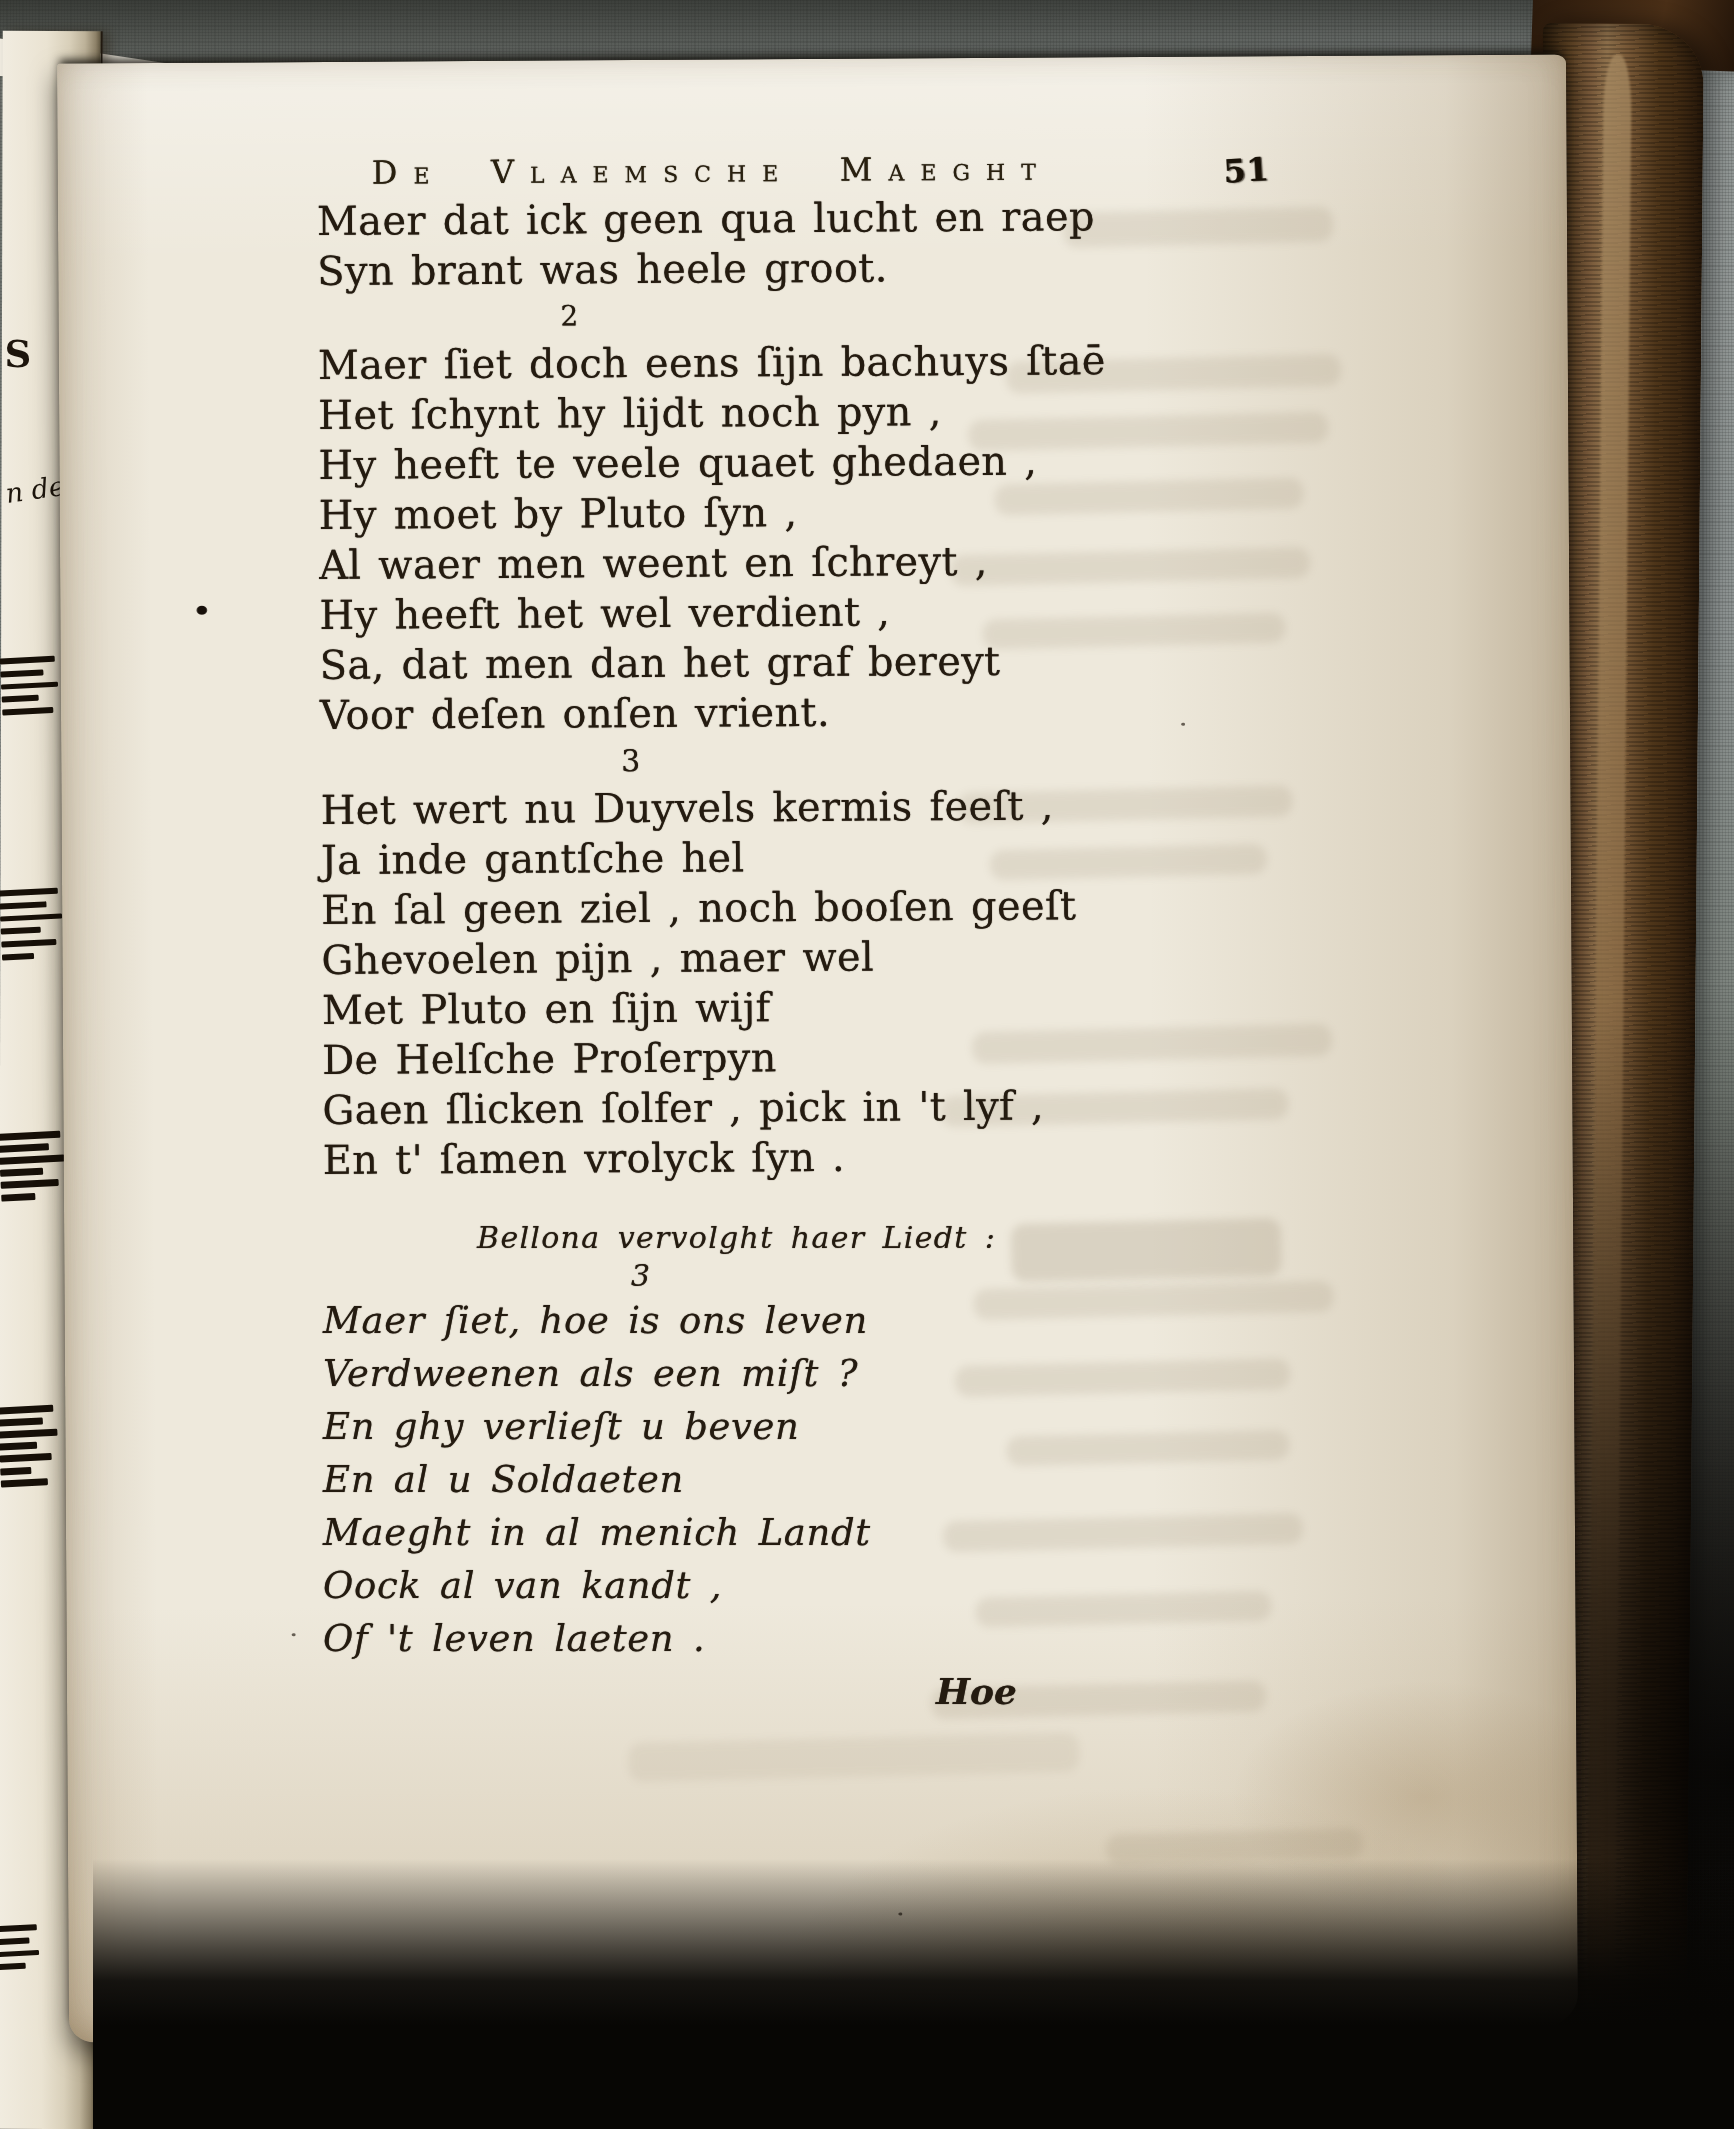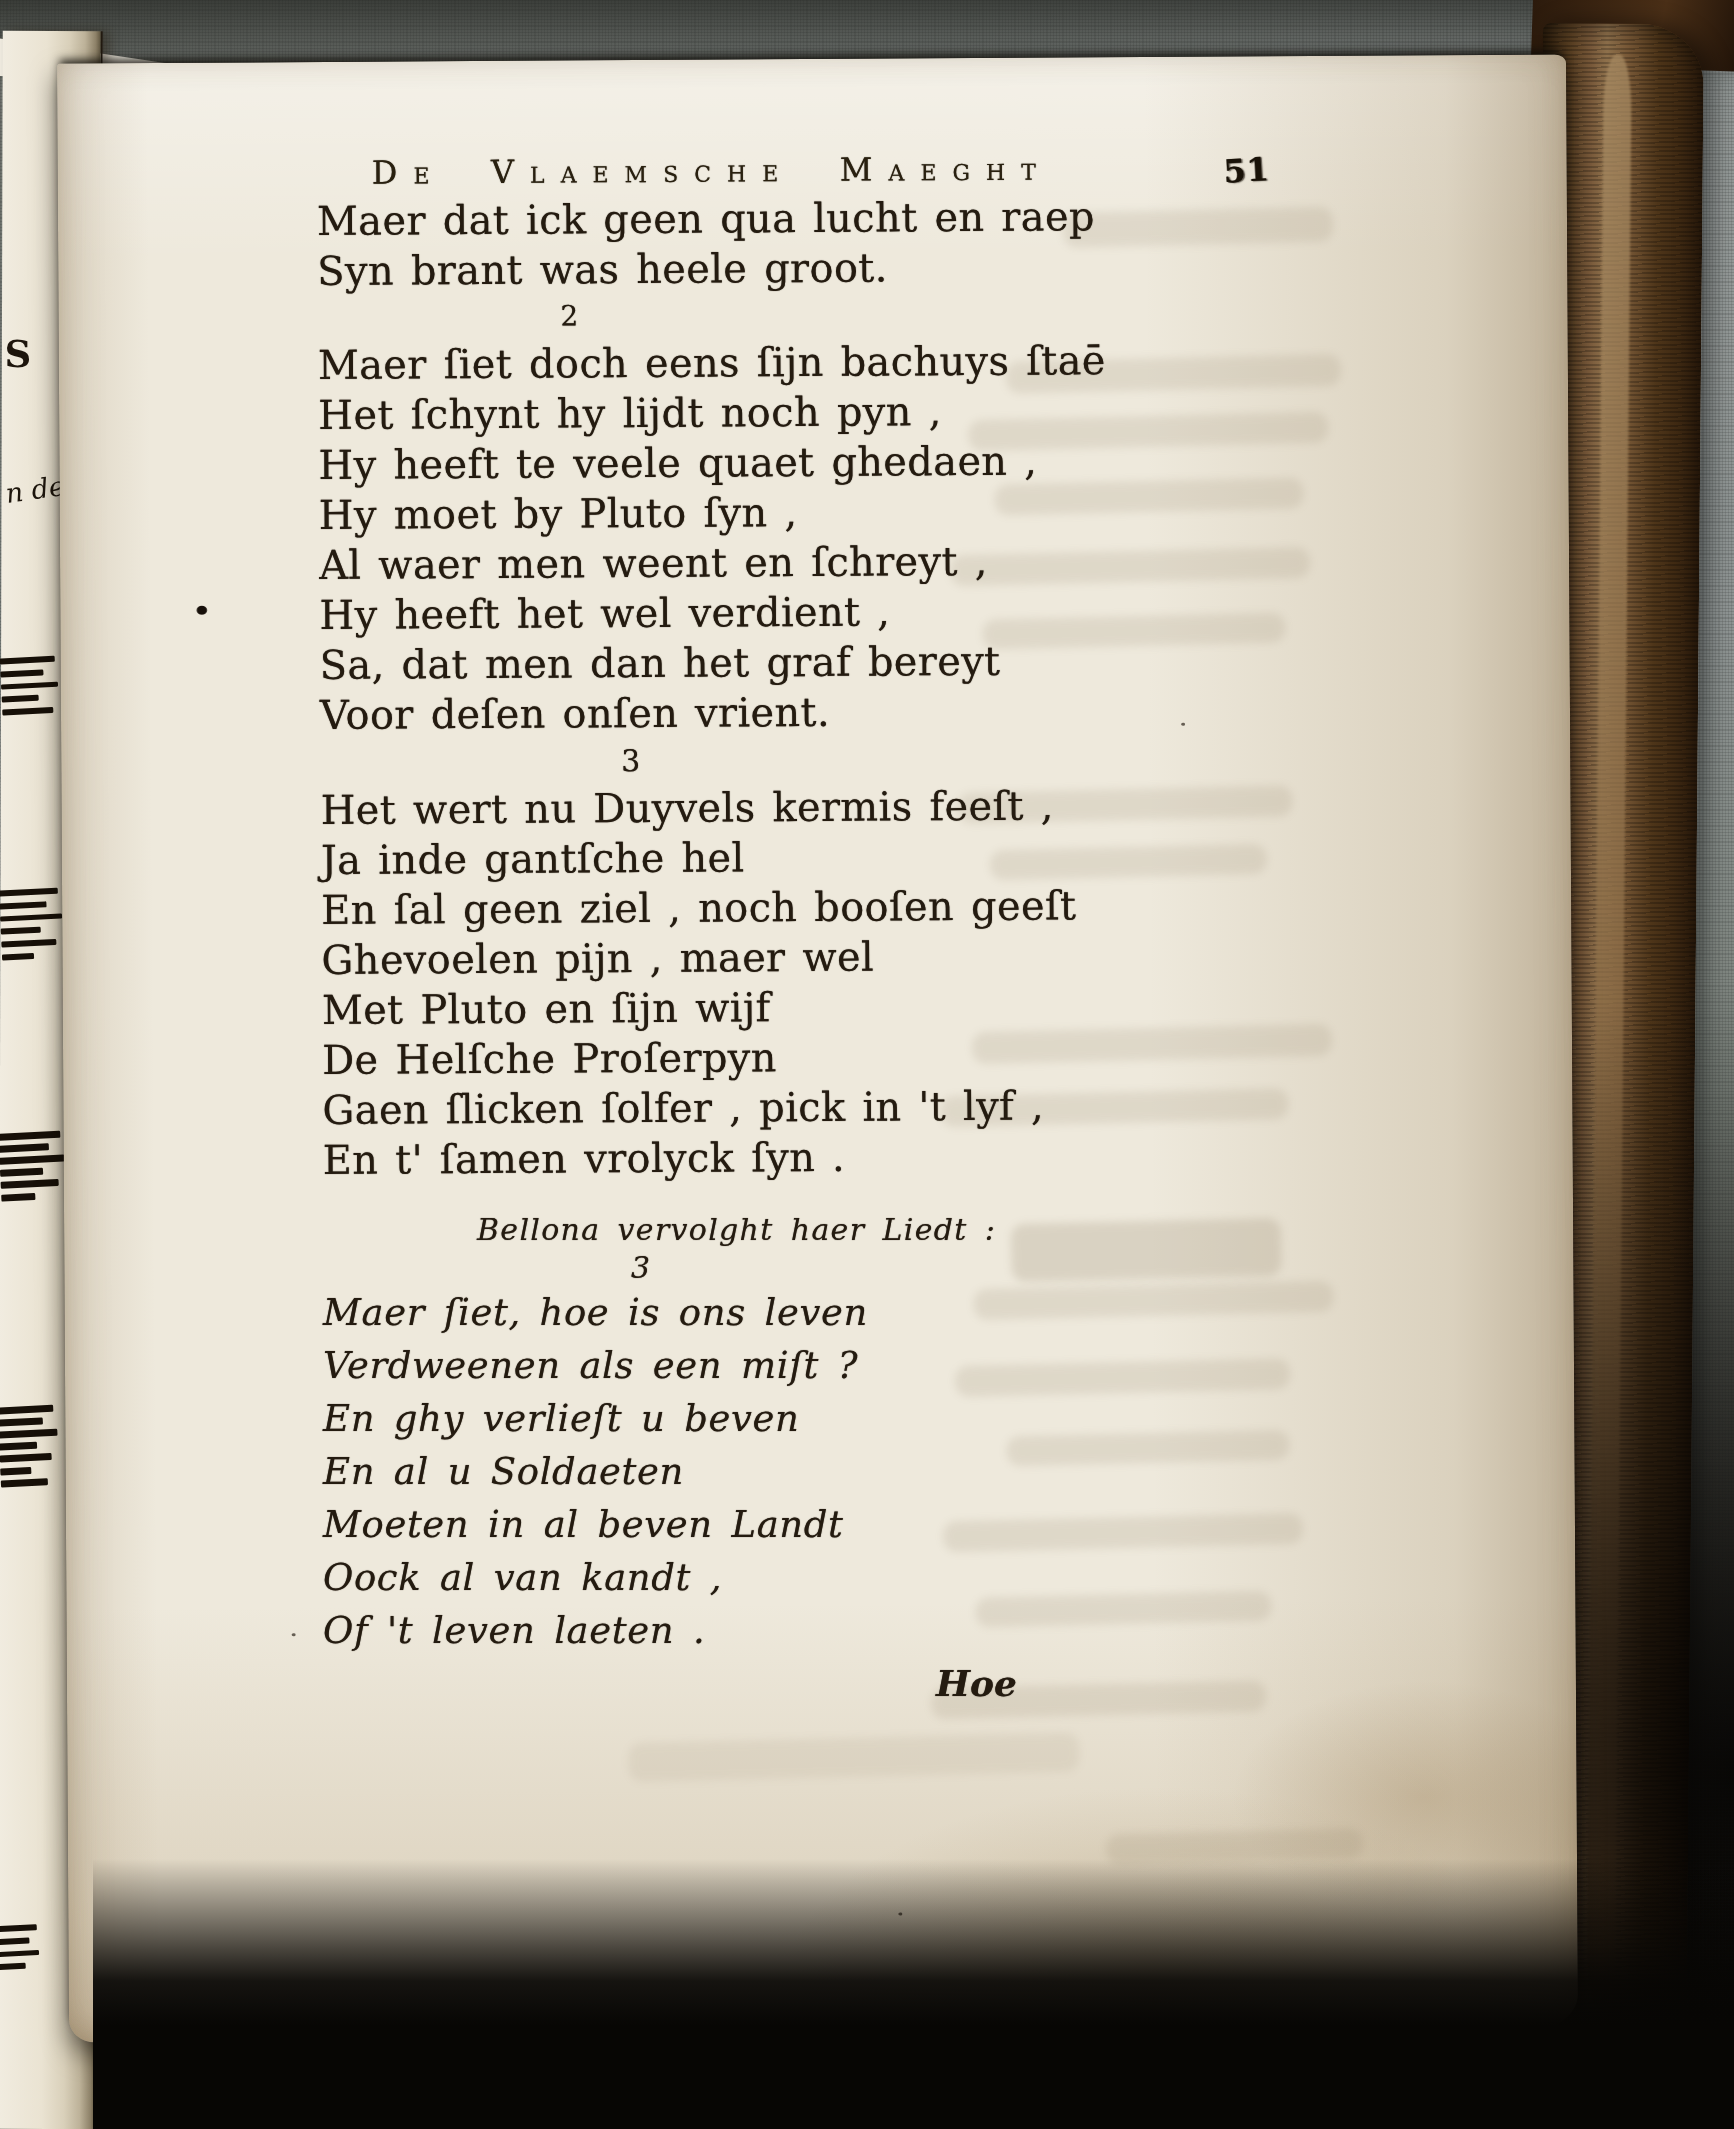--- a/index.html
+++ b/index.html
@@ -70,21 +70,21 @@
     color:#191208;transform:rotate(-3deg);letter-spacing:0.6px;
     text-shadow:1.3px 0.6px 1.3px rgba(25,18,10,0.7), -0.6px 0 0.6px rgba(25,18,10,0.5);}
   .text-col{position:absolute;left:259px;top:89px;width:965px;color:#241b10;
     text-shadow:0 0 1px rgba(30,22,12,0.8);}
   .header-line{height:45px;line-height:45px;padding-left:55px;font-variant:small-caps;
     font-size:32px;letter-spacing:16px;word-spacing:19.3px;color:#29200f;white-space:nowrap;}
   .roman-line{font-size:40px;line-height:50px;letter-spacing:0.3px;word-spacing:3.9px;white-space:nowrap;}
   .num-line{height:44px;line-height:44px;font-size:28px;padding-left:243px;}
   .num-line.n3{height:45px;line-height:45px;padding-left:301px;font-size:30px;}
   .interlude{transform:rotate(0.35deg);transform-origin:0 0;}
-  .interlude-heading{margin-top:25px;height:39px;line-height:39px;font-style:italic;
+  .interlude-heading{margin-top:33px;height:39px;line-height:39px;font-style:italic;
     font-size:30px;padding-left:154px;letter-spacing:1.3px;word-spacing:6.4px;white-space:nowrap;}
   .interlude-num{height:37px;line-height:37px;font-size:30px;padding-left:308px;font-style:italic;}
   .italic-line{font-style:italic;font-size:37px;line-height:53px;letter-spacing:0.6px;
     word-spacing:6.4px;white-space:nowrap;}
   .catchword-line{font-style:italic;font-size:36px;line-height:53px;padding-left:613px;white-space:nowrap;font-weight:bold;}
 </style>
 </head>
 <body>
 
 <div class="scene">
@@ -193,21 +193,21 @@
       <div class="roman-line">Gaen ſlicken ſolfer , pick in 't lyf ,</div>
       <div class="roman-line">En t' ſamen vrolyck ſyn .</div>
 
       <div class="interlude">
         <div class="interlude-heading">Bellona vervolght haer Liedt :</div>
         <div class="interlude-num">3</div>
         <div class="italic-line">Maer ſiet, hoe is ons leven</div>
         <div class="italic-line">Verdweenen als een miſt ?</div>
         <div class="italic-line">En ghy verlieſt u beven</div>
         <div class="italic-line">En al u Soldaeten</div>
-        <div class="italic-line">Moeten in al beven Landt</div>
+        <div class="italic-line">Maeght in al menich Landt</div>
         <div class="italic-line">Oock al van kandt ,</div>
         <div class="italic-line">Of 't leven laeten .</div>
         <div class="catchword-line">Hoe</div>
       </div>
     </div>
   </div>
 
   <div class="bottom-dark"></div>
 </div>
 

